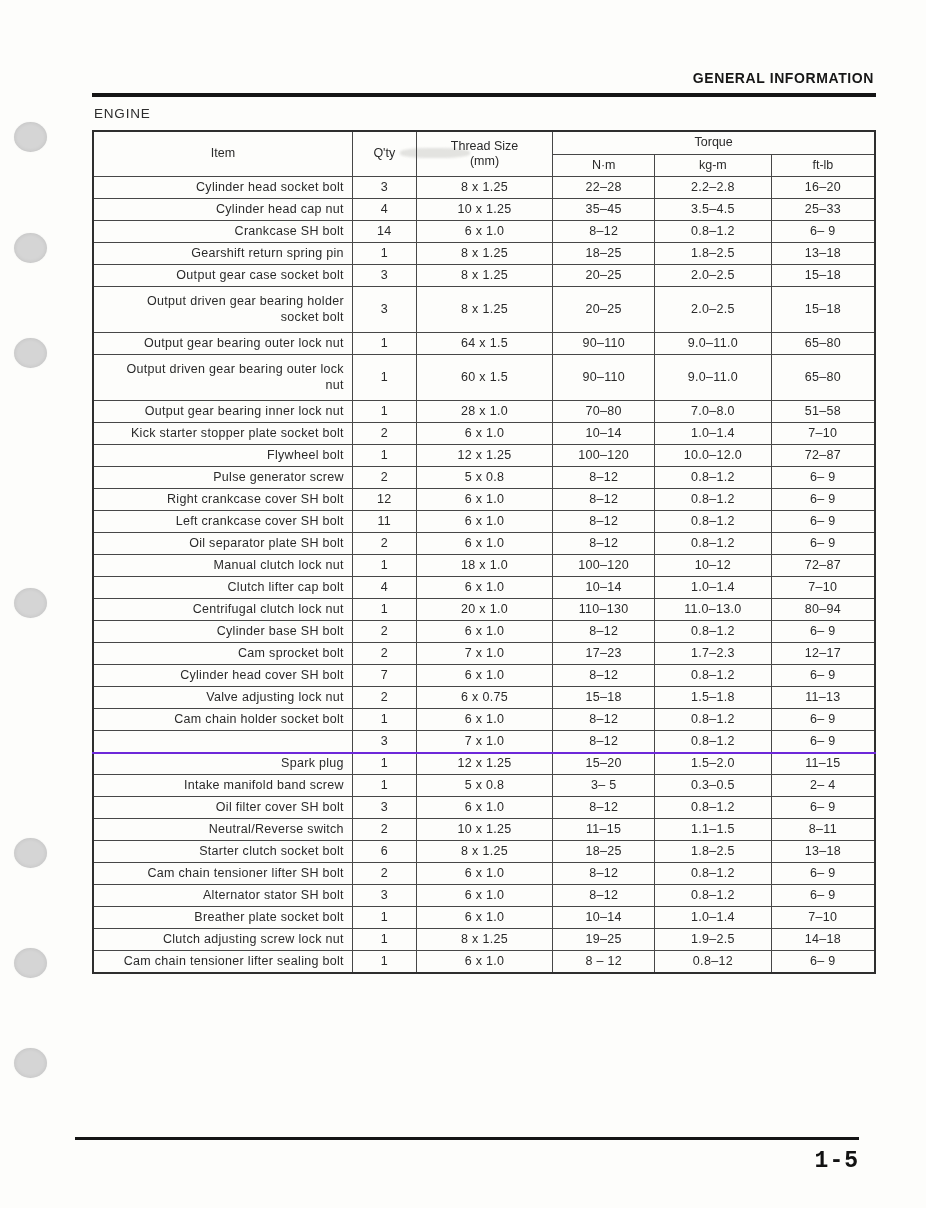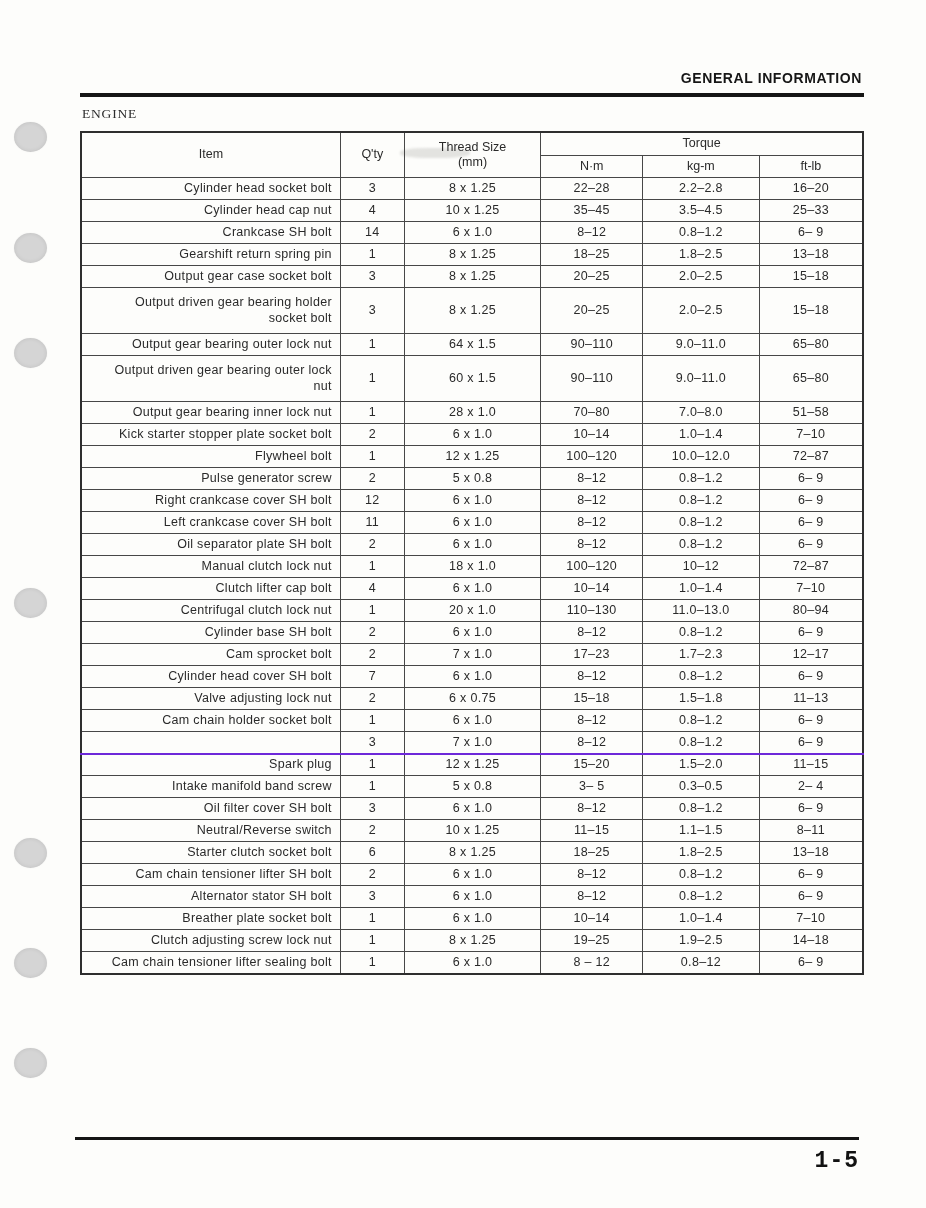--- a/index.html
+++ b/index.html
@@ -24,21 +24,21 @@
     box-shadow: 0 0 4px rgba(0,0,0,0.10) inset, 0 0 2px rgba(0,0,0,0.05);
   }
   .smudge {
     position: absolute;
     background: #e3e3e0;
     border-radius: 40%;
     filter: blur(1px);
   }
   .content {
     position: absolute;
-    left: 80px;
+    left: 92px;
     top: 70px;
     width: 784px;
   }
   .top-header {
     text-align: right;
     font-size: 14px;
     font-weight: bold;
     letter-spacing: 0.6px;
     color: #161616;
     padding-right: 2px;
@@ -59,21 +59,20 @@
     margin: 7px 0 0 2px;
     font-size: 17px;
     font-weight: bold;
     color: #141414;
   }
   .engine-label {
     margin: 9px 0 0 2px;
     font-size: 13.5px;
     letter-spacing: 0.8px;
     color: #2d2d2d;
-    font-family: Liberation Serif, serif;
   }
   table.torque {
     margin-top: 9px;
     width: 784px;
     border-collapse: collapse;
     font-size: 12.5px;
     color: #2a2a2a;
   }
   table.torque th, table.torque td {
     border: 1px solid #474747;

